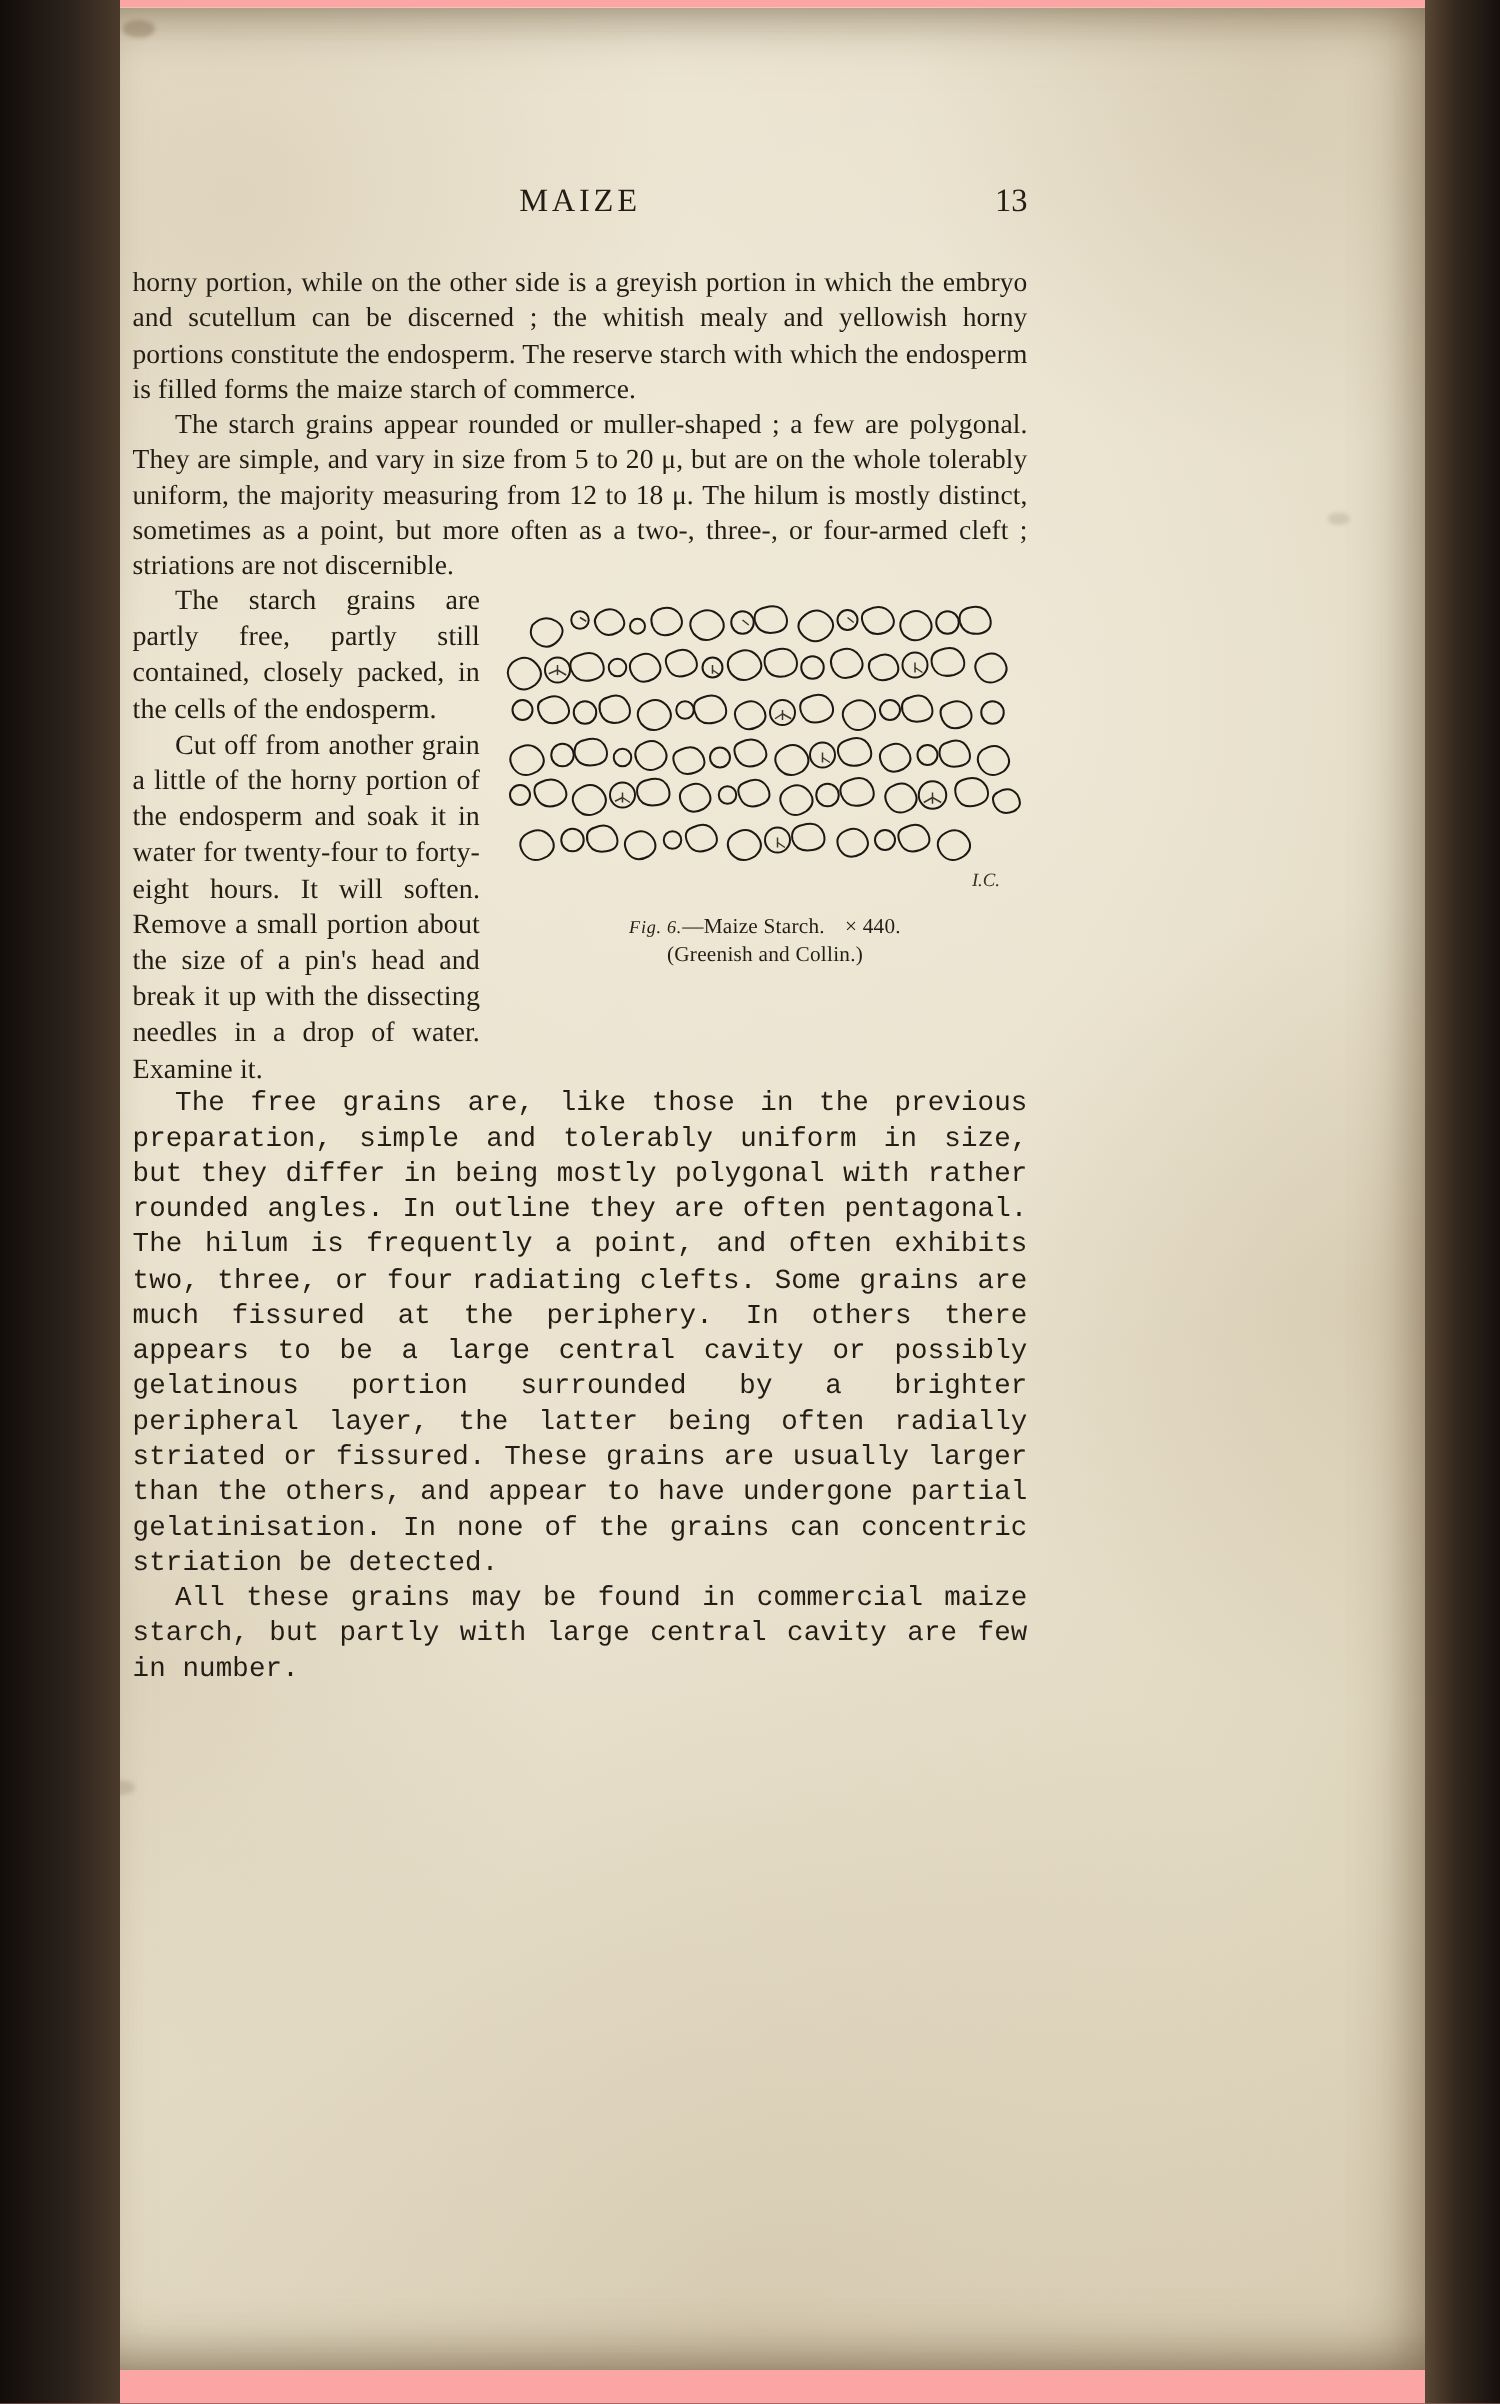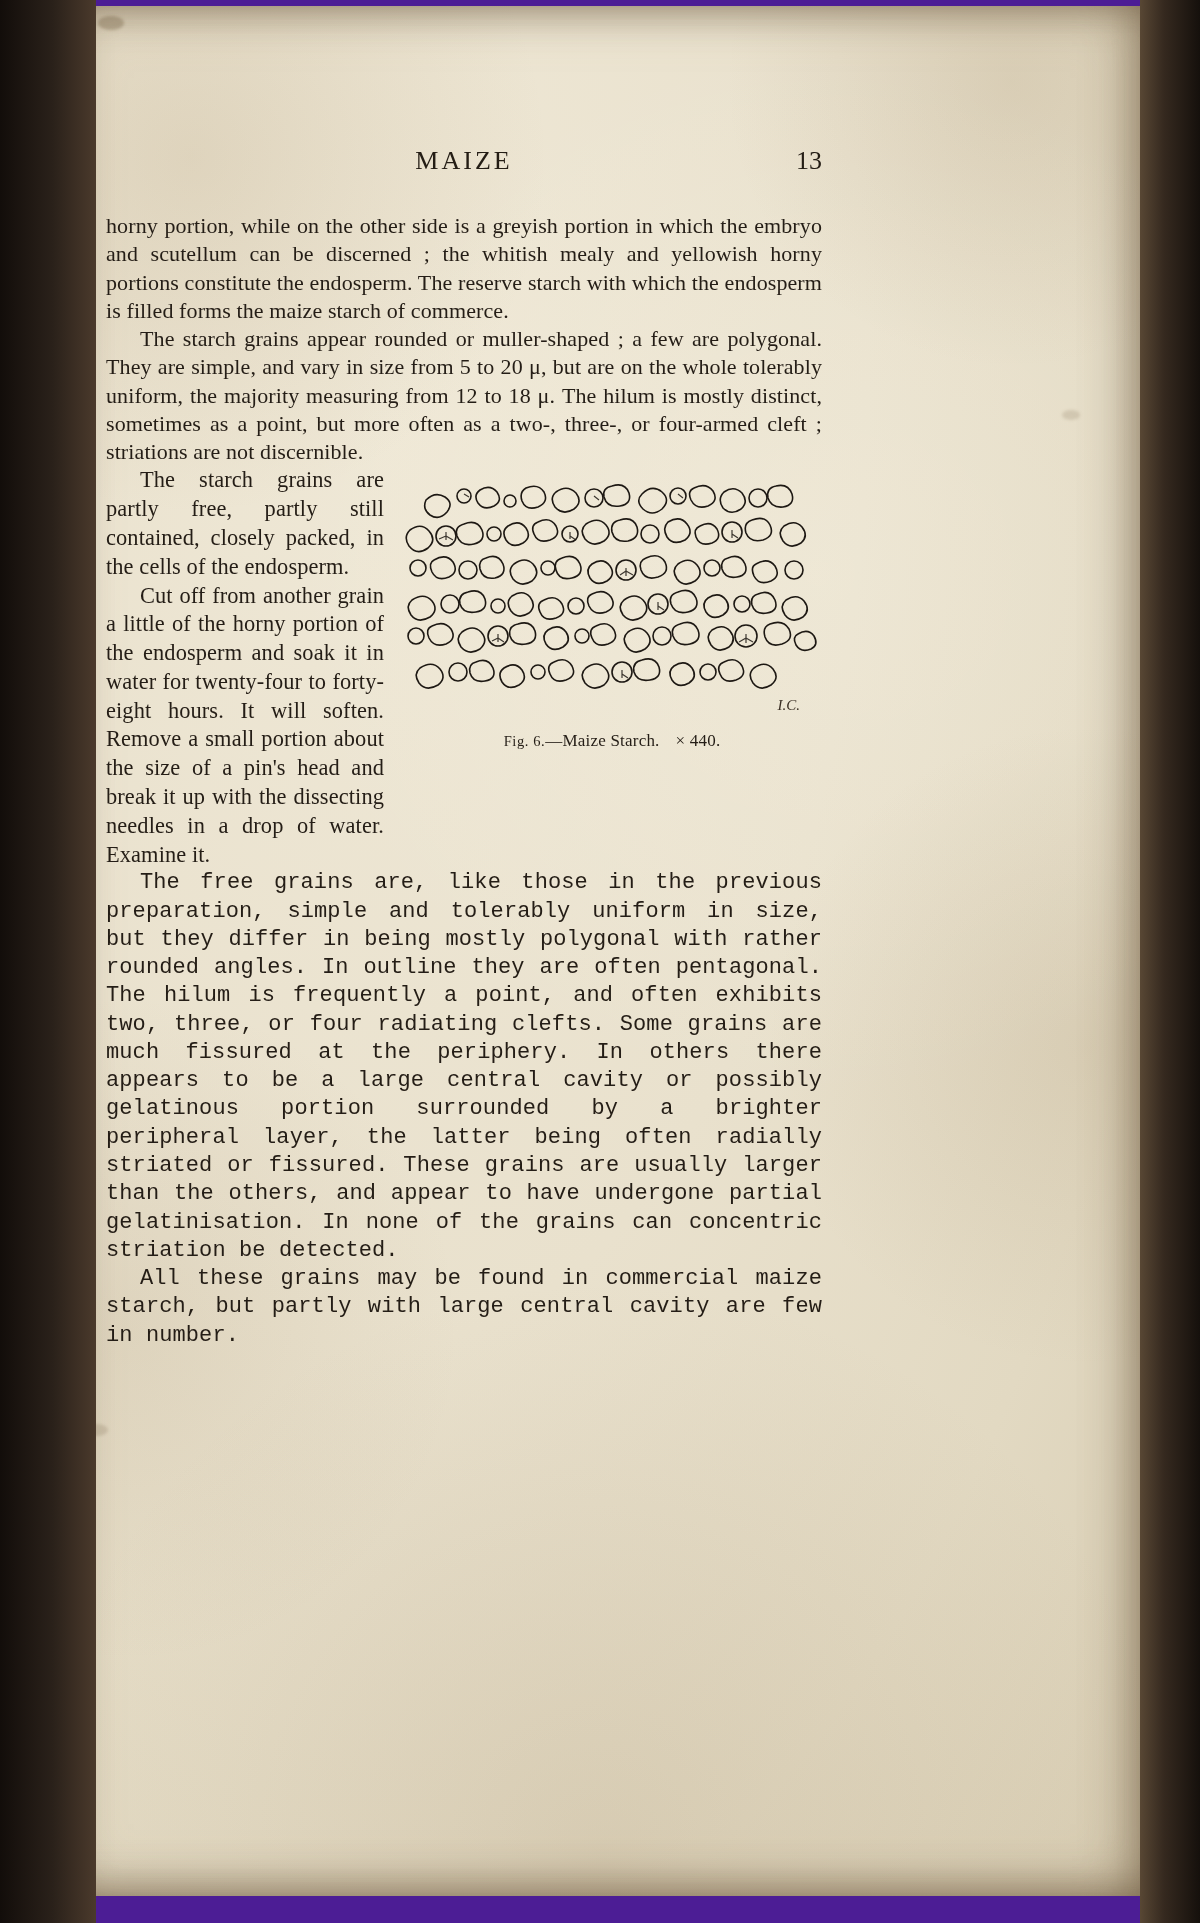--- a/index.html
+++ b/index.html
@@ -12,21 +12,21 @@
     height: 1923px;
     overflow: hidden;
     font-family: "Liberation Serif", serif;
   }
 
   
   .scan {
     position: relative;
     width: 1200px;
     height: 1923px;
-    background: #4c1d95;
+    background: #fca5a5;
     overflow: hidden;
   }
   .scan::before {
     
     content: "";
     position: absolute;
     left: 0; top: 0; bottom: 0;
     width: 96px;
     background: linear-gradient(to right, #120d0a 0%, #2a211a 55%, #4b3a2c 100%);
     z-index: 3;
@@ -149,21 +149,21 @@
   }
   .figure-plate svg { display: block; }
   .fig-caption {
     margin-top: 14px;
     text-align: center;
     font-size: 17px;
     line-height: 1.35;
     color: #241d16;
     letter-spacing: 0.2px;
   }
-  .fig-caption .smallcaps { font-size: 14.5px; letter-spacing: 0.6px; }
+  .fig-caption .smallcaps { font-size: 14.5px; letter-spacing: 0.6px; font-style: italic; }
   .fig-caption .mag { margin-left: 16px; }
   .fig-sub { display: block; }
 
   .after-fig { clear: both; }
   .after-fig p { margin-top: 0; font-family: Liberation Mono, monospace; }
 
   .artist-mark {
     position: absolute;
     right: 22px;
     bottom: 2px;
@@ -302,20 +302,21 @@
                 <path d="M256 126 l0 8 M256 130 l6 4"></path>
                 <path d="M344 158 l0 9 M344 162 l7 4 M344 162 l-7 4"></path>
                 <path d="M220 194 l0 8 M220 198 l6 4"></path>
                 <path d="M62 18 l5 3 M192 20 l5 4 M276 18 l5 4"></path>
               </g>
             </svg>
             <div class="artist-mark">I.C.</div>
           </div>
           <div class="fig-caption">
             <span class="smallcaps">Fig. 6.</span><span>—Maize Starch.</span><span class="mag">× 440.</span>
+            <span class="fig-sub">(Greenish and Collin.)</span>
           </div>
         </div>
 
         <div class="narrow">
           <p class="indent">The starch grains are partly free, partly still contained, closely packed, in the cells of the endosperm.</p>
           <p class="indent">Cut off from another grain a little of the horny portion of the endosperm and soak it in water for twenty-four to forty-eight hours.   It will soften.   Remove a small portion about the size of a pin's head and break it up with the dissecting needles in a drop of water.   Examine it.</p>
         </div>
       </div>
 
       <div class="after-fig">

